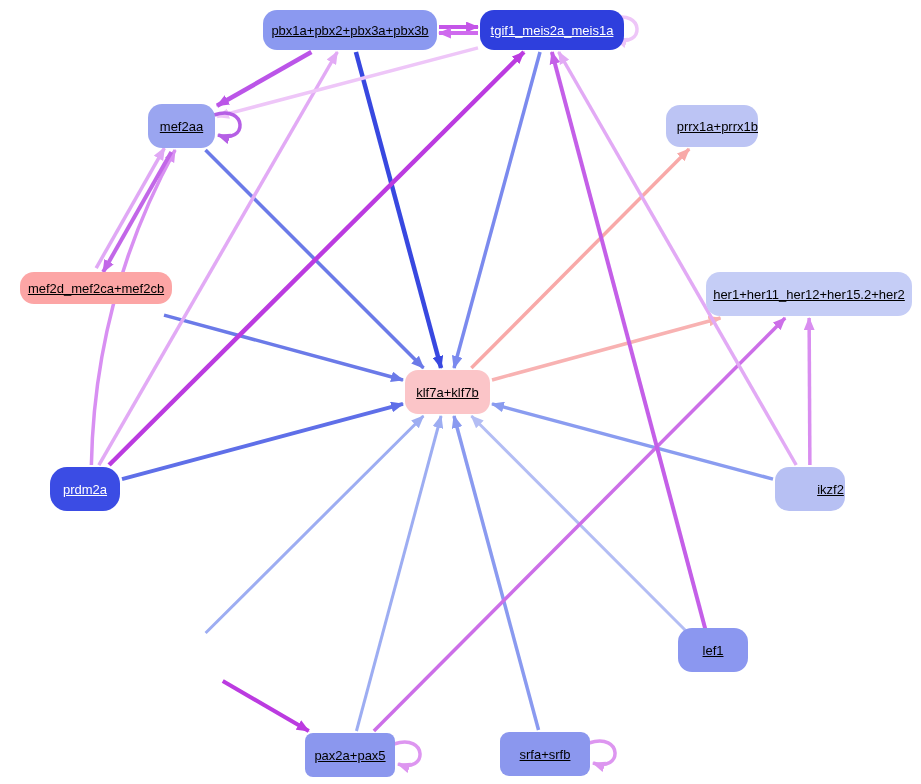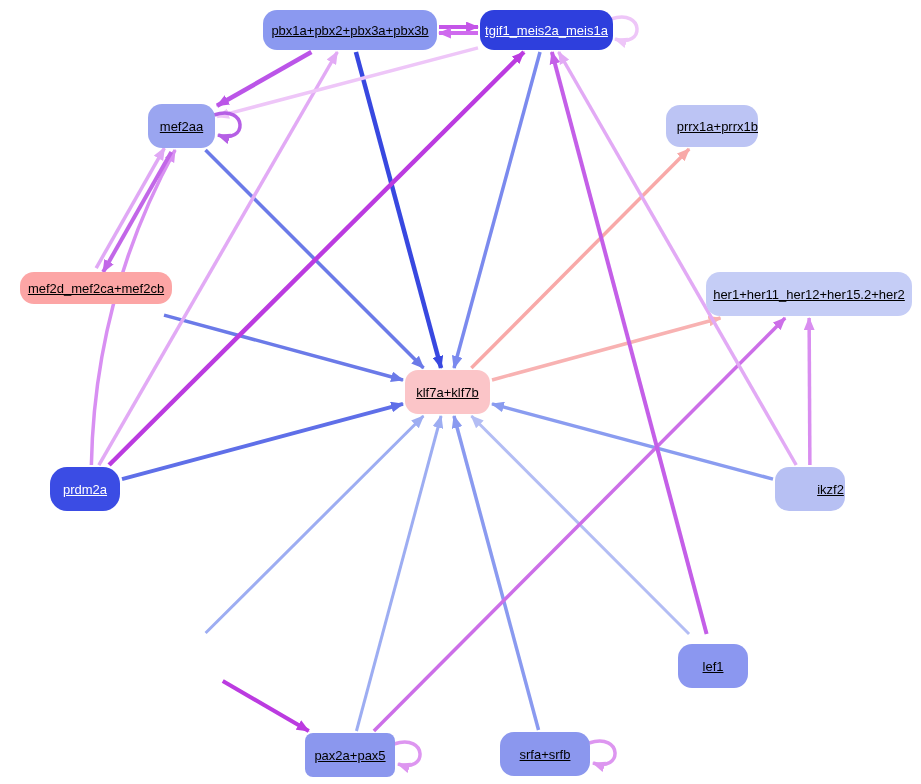--- a/index.html
+++ b/index.html
@@ -119,21 +119,21 @@
         <path fill="none" stroke="#eec6f8" stroke-width="3.5" d="M 611,19 C 645,8 645,49 615,39" marker-end="url(#arrow17)"></path>
         <path fill="none" stroke="#b55fe5" stroke-width="3.5" d="M 214,115 C 248,104 248,145 218,135" marker-end="url(#arrow22)"></path>
         <path fill="none" stroke="#dd96f0" stroke-width="3.5" d="M 394,744 C 428,733 428,774 398,764" marker-end="url(#arrow23)"></path>
         <path fill="none" stroke="#dd96f0" stroke-width="3.5" d="M 589,743 C 623,732 623,773 593,763" marker-end="url(#arrow23)"></path>
       </g>
   </svg>
 
 <div class="node" style="left: 263px; top: 10px; width: 174px; height: 40px; background: rgb(139, 153, 240); color: rgb(0, 0, 0);">
       <span>pbx1a+pbx2+pbx3a+pbx3b</span>
     </div>
-    <div class="node" style="left: 480px; top: 10px; width: 133px; height: 40px; background: rgb(46, 63, 221); color: rgb(255, 255, 255);">
+    <div class="node" style="left: 480px; top: 10px; width: 144px; height: 40px; background: rgb(46, 63, 221); color: rgb(255, 255, 255);">
       <span>tgif1_meis2a_meis1a</span>
     </div>
     <div class="node" style="left: 666px; top: 105px; width: 92px; height: 42px; background: rgb(188, 196, 244); color: rgb(0, 0, 0); justify-content: flex-end;">
       <span>prrx1a+prrx1b</span>
     </div>
     <div class="node" style="left: 148px; top: 104px; width: 67px; height: 44px; background: rgb(154, 165, 240); color: rgb(0, 0, 0);">
       <span>mef2aa</span>
     </div>
     <div class="node" style="left: 20px; top: 272px; width: 152px; height: 32px; background: #fca5a5; color: rgb(0, 0, 0);">
       <span>mef2d_mef2ca+mef2cb</span>
@@ -143,22 +143,22 @@
     </div>
     <div class="node" style="left: 405px; top: 370px; width: 85px; height: 44px; background: rgb(251, 197, 200); color: rgb(0, 0, 0); border-radius: 13px;">
       <span>klf7a+klf7b</span>
     </div>
     <div class="node" style="left: 50px; top: 467px; width: 70px; height: 44px; background: rgb(59, 76, 228); color: rgb(255, 255, 255); border-radius: 17px;">
       <span>prdm2a</span>
     </div>
     <div class="node" style="left: 775px; top: 467px; width: 70px; height: 44px; background: rgb(183, 192, 243); color: rgb(0, 0, 0); padding-left: 41px;">
       <span>ikzf2</span>
     </div>
-    <div class="node" style="left: 678px; top: 644px; width: 70px; height: 44px; background: rgb(139, 151, 240); color: rgb(0, 0, 0);">
+    <div class="node" style="left: 678px; top: 628px; width: 70px; height: 44px; background: rgb(139, 151, 240); color: rgb(0, 0, 0);">
       <span>lef1</span>
     </div>
     <div class="node" style="left: 305px; top: 733px; width: 90px; height: 44px; background: rgb(139, 151, 238); color: rgb(0, 0, 0); border-radius: 8px;">
       <span>pax2a+pax5</span>
     </div>
-    <div class="node" style="left: 500px; top: 732px; width: 90px; height: 44px; background: rgb(139, 151, 238); color: rgb(0, 0, 0);">
+    <div class="node" style="left: 500px; top: 732px; width: 90px; height: 44px; background: rgb(139, 151, 238); color: rgb(0, 0, 0); border-radius: 9px;">
       <span>srfa+srfb</span>
     </div>
   </div>
 
 </body></html>

